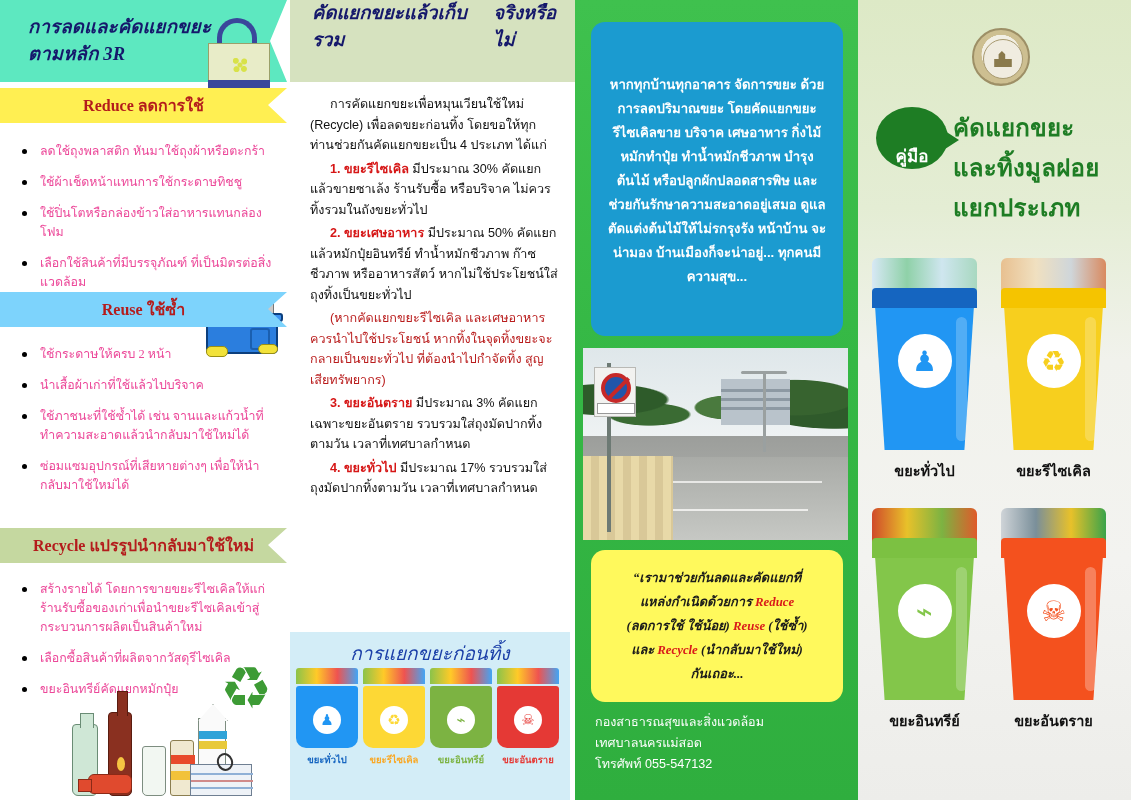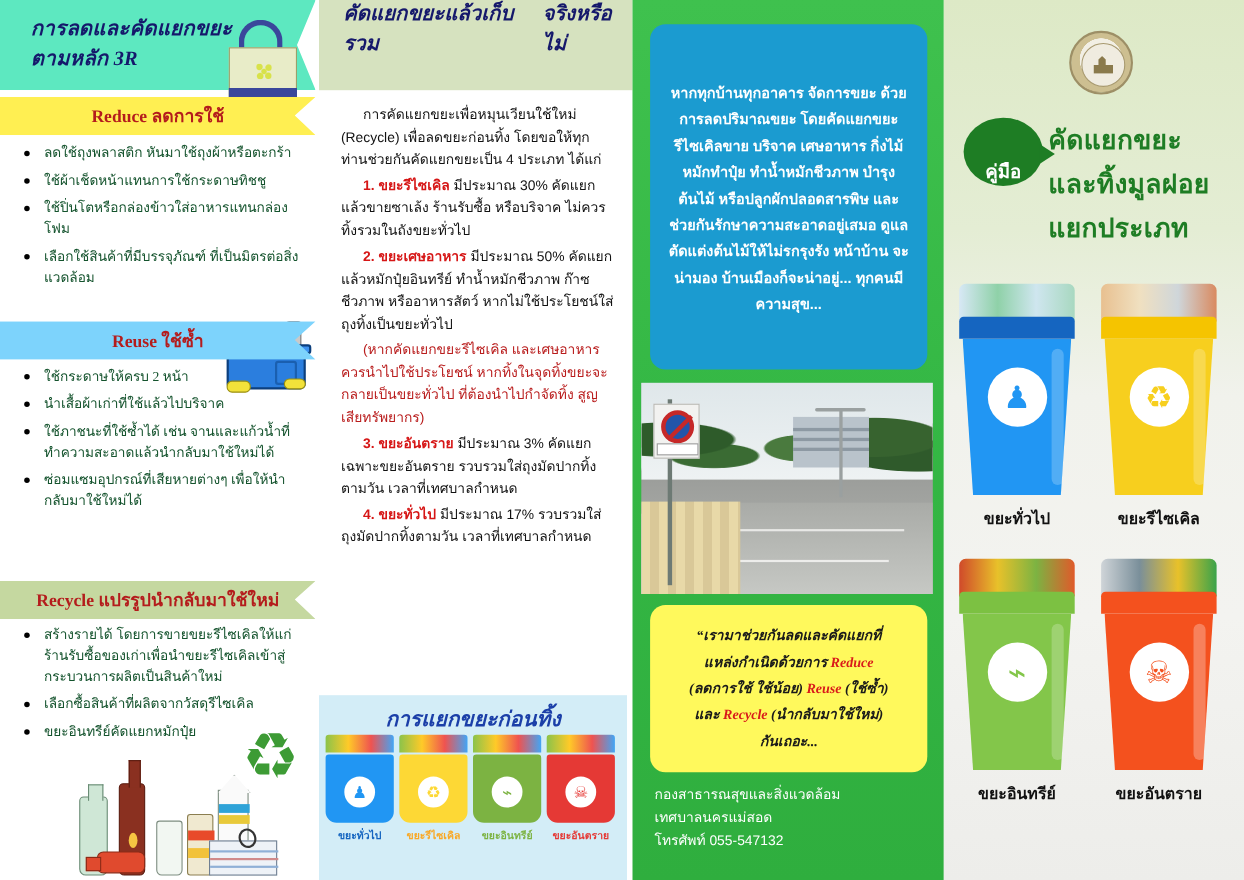--- a/index.html
+++ b/index.html
@@ -36,21 +36,21 @@
     font-family:"Liberation Serif", serif;
     font-weight:bold; color:#b41c1c; font-size:16px;
   }
   .band-reduce { top:88px; background:#ffef52;text-align:right; }
   .band-reuse  { top:292px; background:#7dd3fc; }
   .band-recy   { top:528px; background:#c5d8a0; }
 
   ul.bul { list-style:none; margin:0; padding:0; }
   ul.bul > li {
     position:relative; padding-left:22px; margin-bottom:6px;
-    font-size:12.4px; line-height:19px; color:#14532d;
+    font-size:12.4px; line-height:19px; color:#ec4899;margin-top:12px;
   }
   ul.bul > li:before {
     content:""; position:absolute; left:4px; top:7px;
     width:5px; height:5px; border-radius:50%; background:#000;
   }
   .c1-list-reduce { position:absolute; left:18px; top:130px; width:262px; }
   .c1-list-reuse  { position:absolute; left:18px; top:333px; width:250px;font-family:Liberation Serif, serif; }
   .c1-list-recy   { position:absolute; left:18px; top:568px; width:265px; }
 
   
@@ -129,21 +129,21 @@
   .c2-body p { font-size:12.6px; line-height:20.5px; color:#111; text-indent:20px; margin-bottom:3px; }
   .c2-body p.note { color:#b91c1c; }
   .c2-body b.r { color:#d61616; }
   .c2-body b.n { color:#d61616; }
 
   .c2-bins {
     position:absolute; left:290px; top:632px; width:280px; height:168px;
     background:#d3edf7; overflow:hidden;
   }
   .c2-bins .hd {
-    font-family:"Liberation Serif", serif; font-style:italic; font-weight:bold;
+    font-family:"Liberation Serif", serif; font-style:italic; font-weight:normal;
     color:#1b3fa8; font-size:19px; text-align:center; padding-top:6px;
   }
   .minibins { position:absolute; left:6px; top:36px; width:268px; display:flex; gap:5px; }
   .minibin { width:62px; text-align:center; }
   .minibin .top { height:16px; border-radius:3px 3px 0 0; position:relative; overflow:hidden;
      background:linear-gradient(90deg,#8bc34a,#ffca28,#ef5350,#42a5f5); }
   .minibin .can { height:62px; border-radius:3px 3px 10px 10px; position:relative; margin-top:2px; }
   .minibin .sym { position:absolute; left:50%; top:20px; transform:translateX(-50%);
      width:28px; height:28px; border-radius:50%; background:#fff;
      display:flex; align-items:center; justify-content:center; font-size:15px; }

